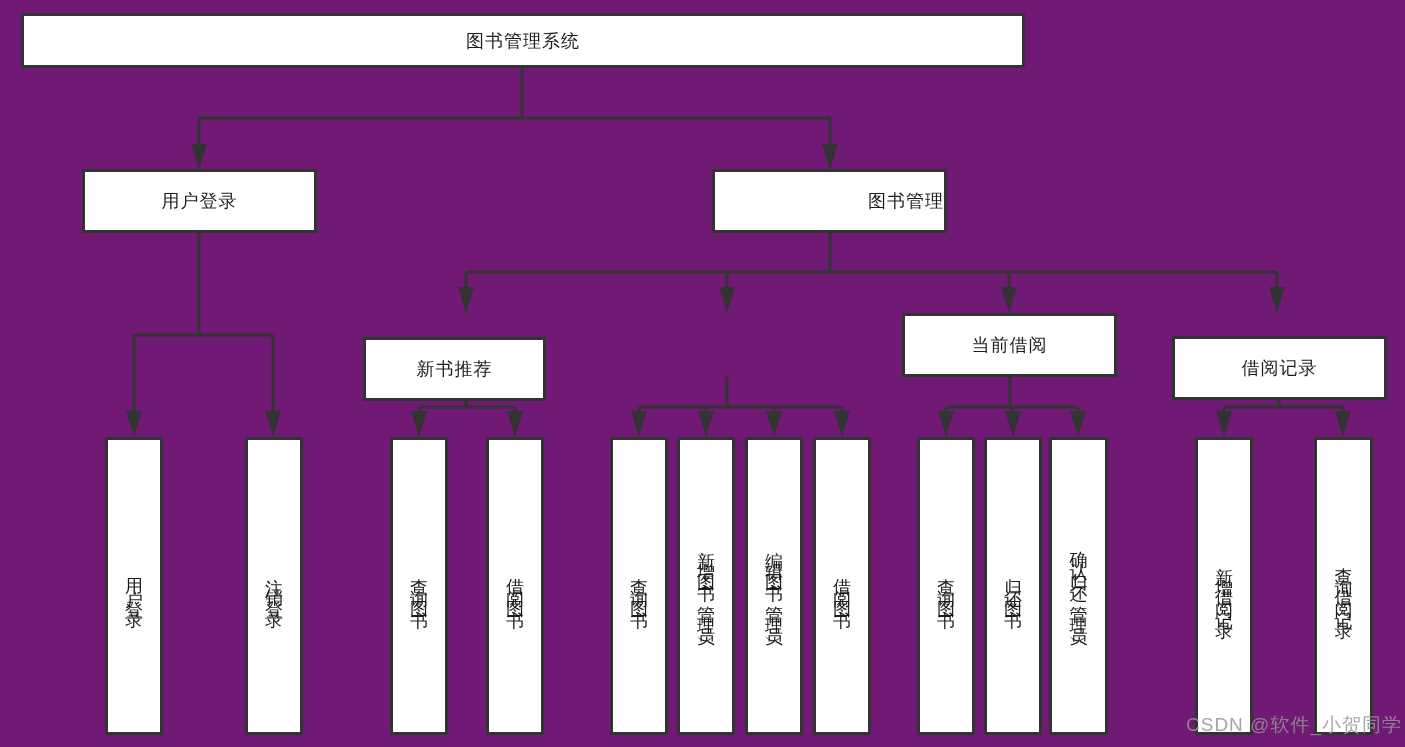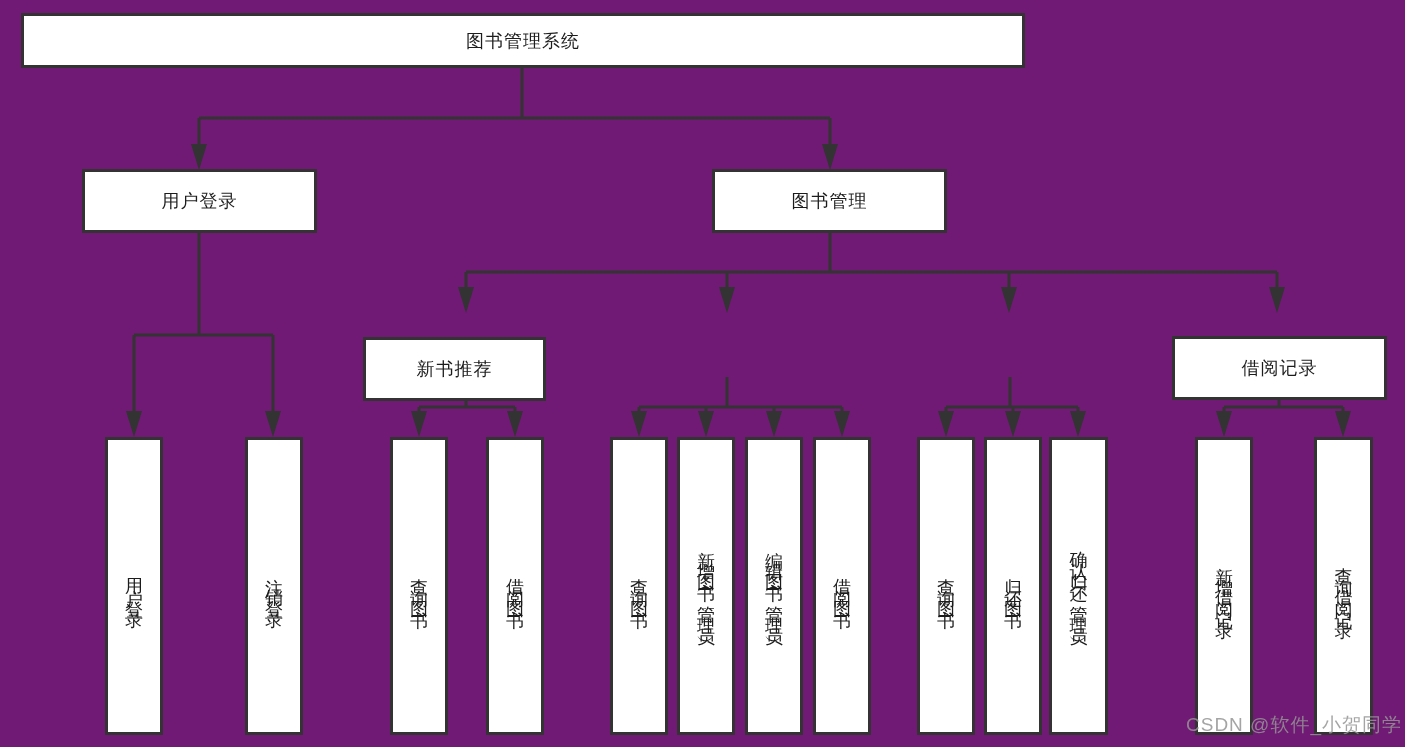--- a/index.html
+++ b/index.html
@@ -105,26 +105,29 @@
     <polygon points="1335,411 1351,411 1343,437" fill="#333333"></polygon>
   </svg>
 
   <div class="hbox" style="left:21px; top:13px; width:1004px; height:55px;">
     <span>图书管理系统</span>
   </div>
 
   <div class="hbox" style="left:82px; top:169px; width:235px; height:64px;">
     <span>用户登录</span>
   </div>
-  <div class="hbox" style="left:712px; top:169px; width:235px; height:64px;">
+  <div class="hbox" style="left:712px; top:169px; width:235px; height:64px;justify-content:flex-end;">
     <span>图书管理</span>
   </div>
 
   <div class="hbox" style="left:363px; top:313px; width:183px; height:64px;margin-top:24px;">
     <span>新书推荐</span>
+  </div>
+  <div class="hbox" style="left:902px; top:313px; width:215px; height:64px;">
+    <span>当前借阅</span>
   </div>
   <div class="hbox" style="left:1172px; top:313px; width:215px; height:64px;margin-top:23px;">
     <span>借阅记录</span>
   </div>
 
   <div class="vbox" style="left:105px;">
     <span class="vtext">用户登录</span>
   </div>
   <div class="vbox" style="left:245px;">
     <span class="vtext">注销登录</span>

